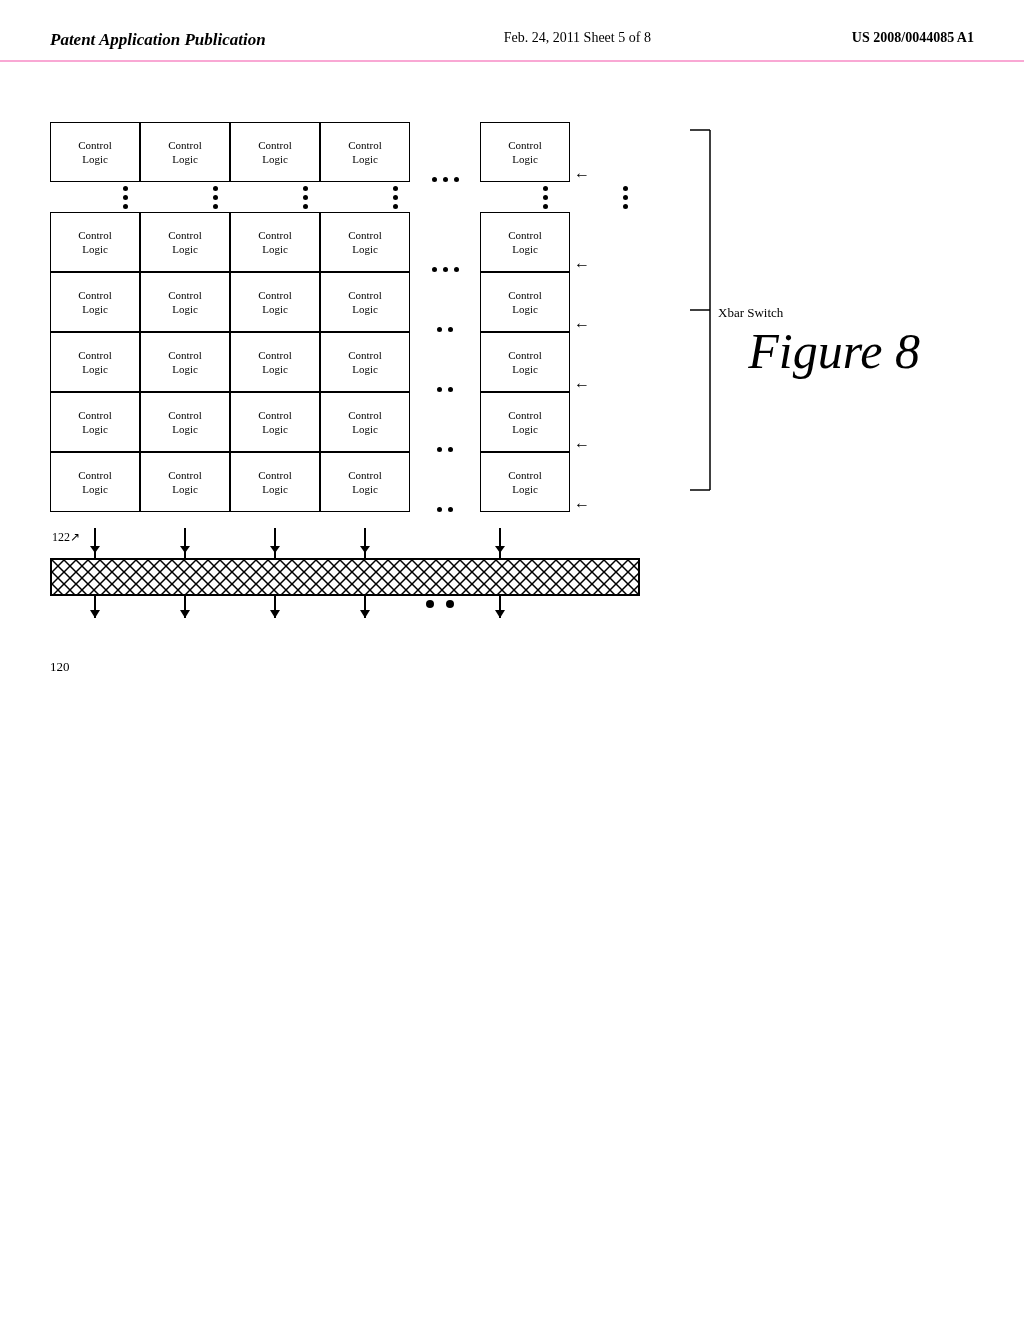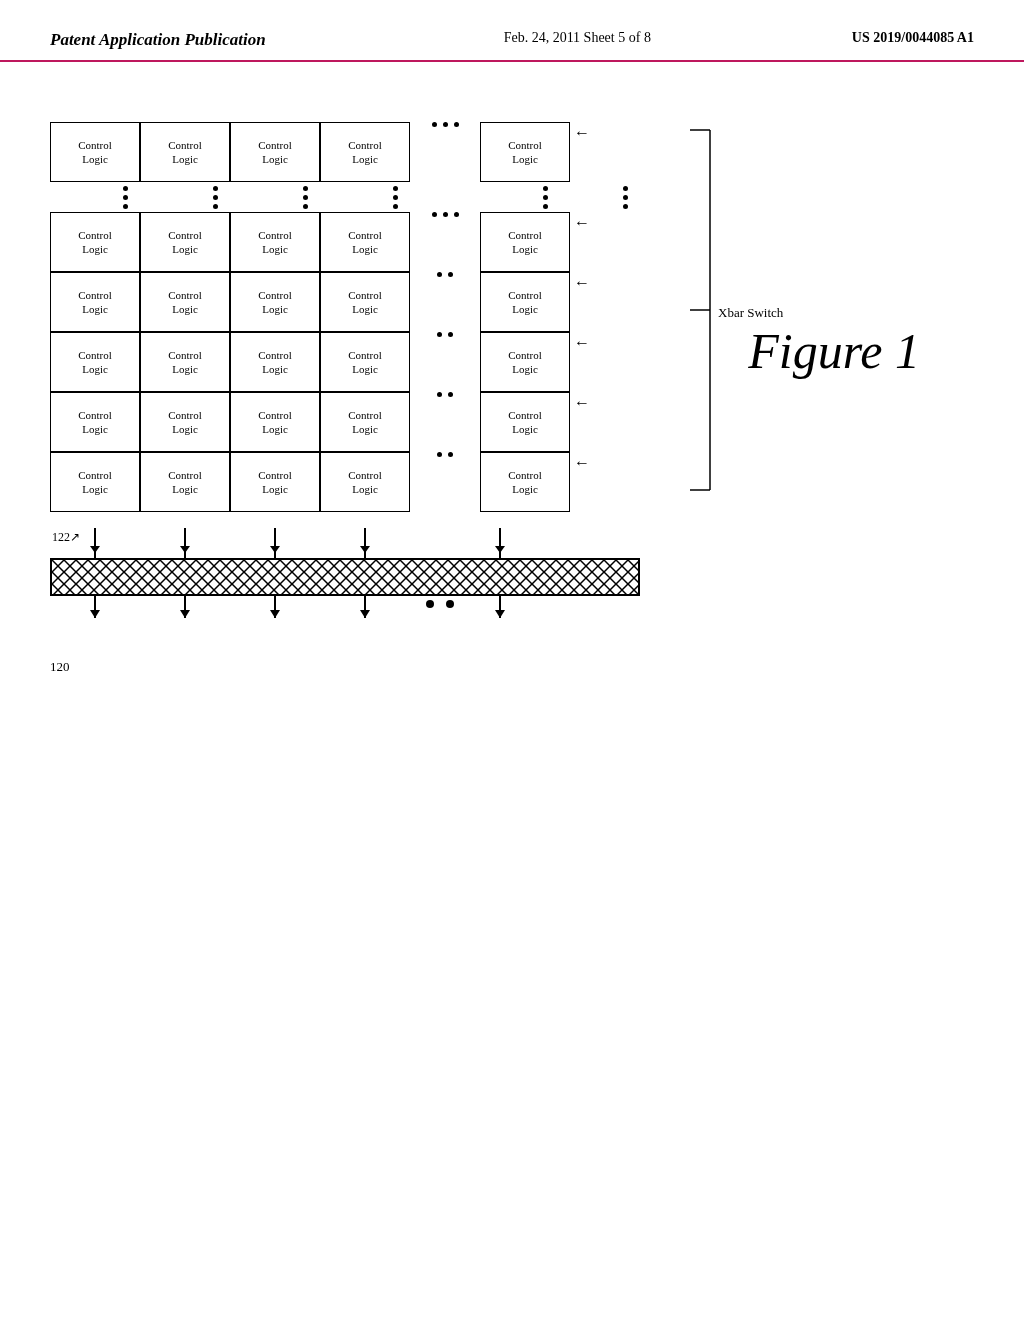--- a/index.html
+++ b/index.html
@@ -11,21 +11,21 @@
       overflow: hidden;
       position: relative;
     }
 
     
     .header {
       display: flex;
       justify-content: space-between;
       align-items: flex-start;
       padding: 30px 50px 10px 50px;
-      border-bottom: 2px solid #be185d;
+      border-bottom: 2px solid #f9a8d4;
     }
     .header-left {
       font-size: 17px;
       font-weight: bold;
       font-style: italic;
     }
     .header-center {
       font-size: 14px;
       text-align: center;
       margin-left: 37px;
@@ -37,21 +37,21 @@
 
     
     .main {
       position: relative;
       padding: 40px 50px;
     }
 
     .grid-row {
       display: flex;
       flex-direction: row;
-      align-items: flex-start;
+      align-items: flex-end;
       margin-bottom: 0px;
     }
 
     .control-box {
       width: 90px;
       height: 60px;
       border: 1.5px solid #000;
       display: flex;
       flex-direction: column;
       align-items: center;
@@ -130,21 +130,21 @@
       position: relative;
       margin-top: 20px;
     }
   </style>
 </head>
 <body>
 
 <div class="header">
   <div class="header-left">Patent Application Publication</div>
   <div class="header-center">Feb. 24, 2011    Sheet 5 of 8</div>
-  <div class="header-right">US 2019/0044085 A1</div>
+  <div class="header-right">US 2008/0044085 A1</div>
 </div>
 
 <div class="main">
 
   <div class="figure-wrapper">
 
     <div style="display:flex; flex-direction:row; align-items:flex-start;">
 
       <div style="position:relative; display:flex; flex-direction:column;">
 
@@ -429,21 +429,21 @@
 
           <line x1="10" y1="188" x2="30" y2="188" stroke="#000" stroke-width="1.5"></line>
 
           <line x1="10" y1="368" x2="30" y2="368" stroke="#000" stroke-width="1.5"></line>
 
           <line x1="30" y1="8" x2="30" y2="368" stroke="#000" stroke-width="1.5"></line>
 
           <text x="38" y="195" font-size="13" font-family="Times New Roman, serif">Xbar Switch</text>
         </svg>
 
-        <div style="position:absolute; right:-120px; top:200px; font-size:50px; font-style:italic; font-family:'Times New Roman', serif; white-space:nowrap;">Figure 1</div>
+        <div style="position:absolute; right:-120px; top:200px; font-size:50px; font-style:italic; font-family:'Times New Roman', serif; white-space:nowrap;">Figure 8</div>
 
       </div>
 
     </div>
 
     <div style="margin-top:28px; font-size:13px;">120</div>
 
   </div>
 
 </div>

